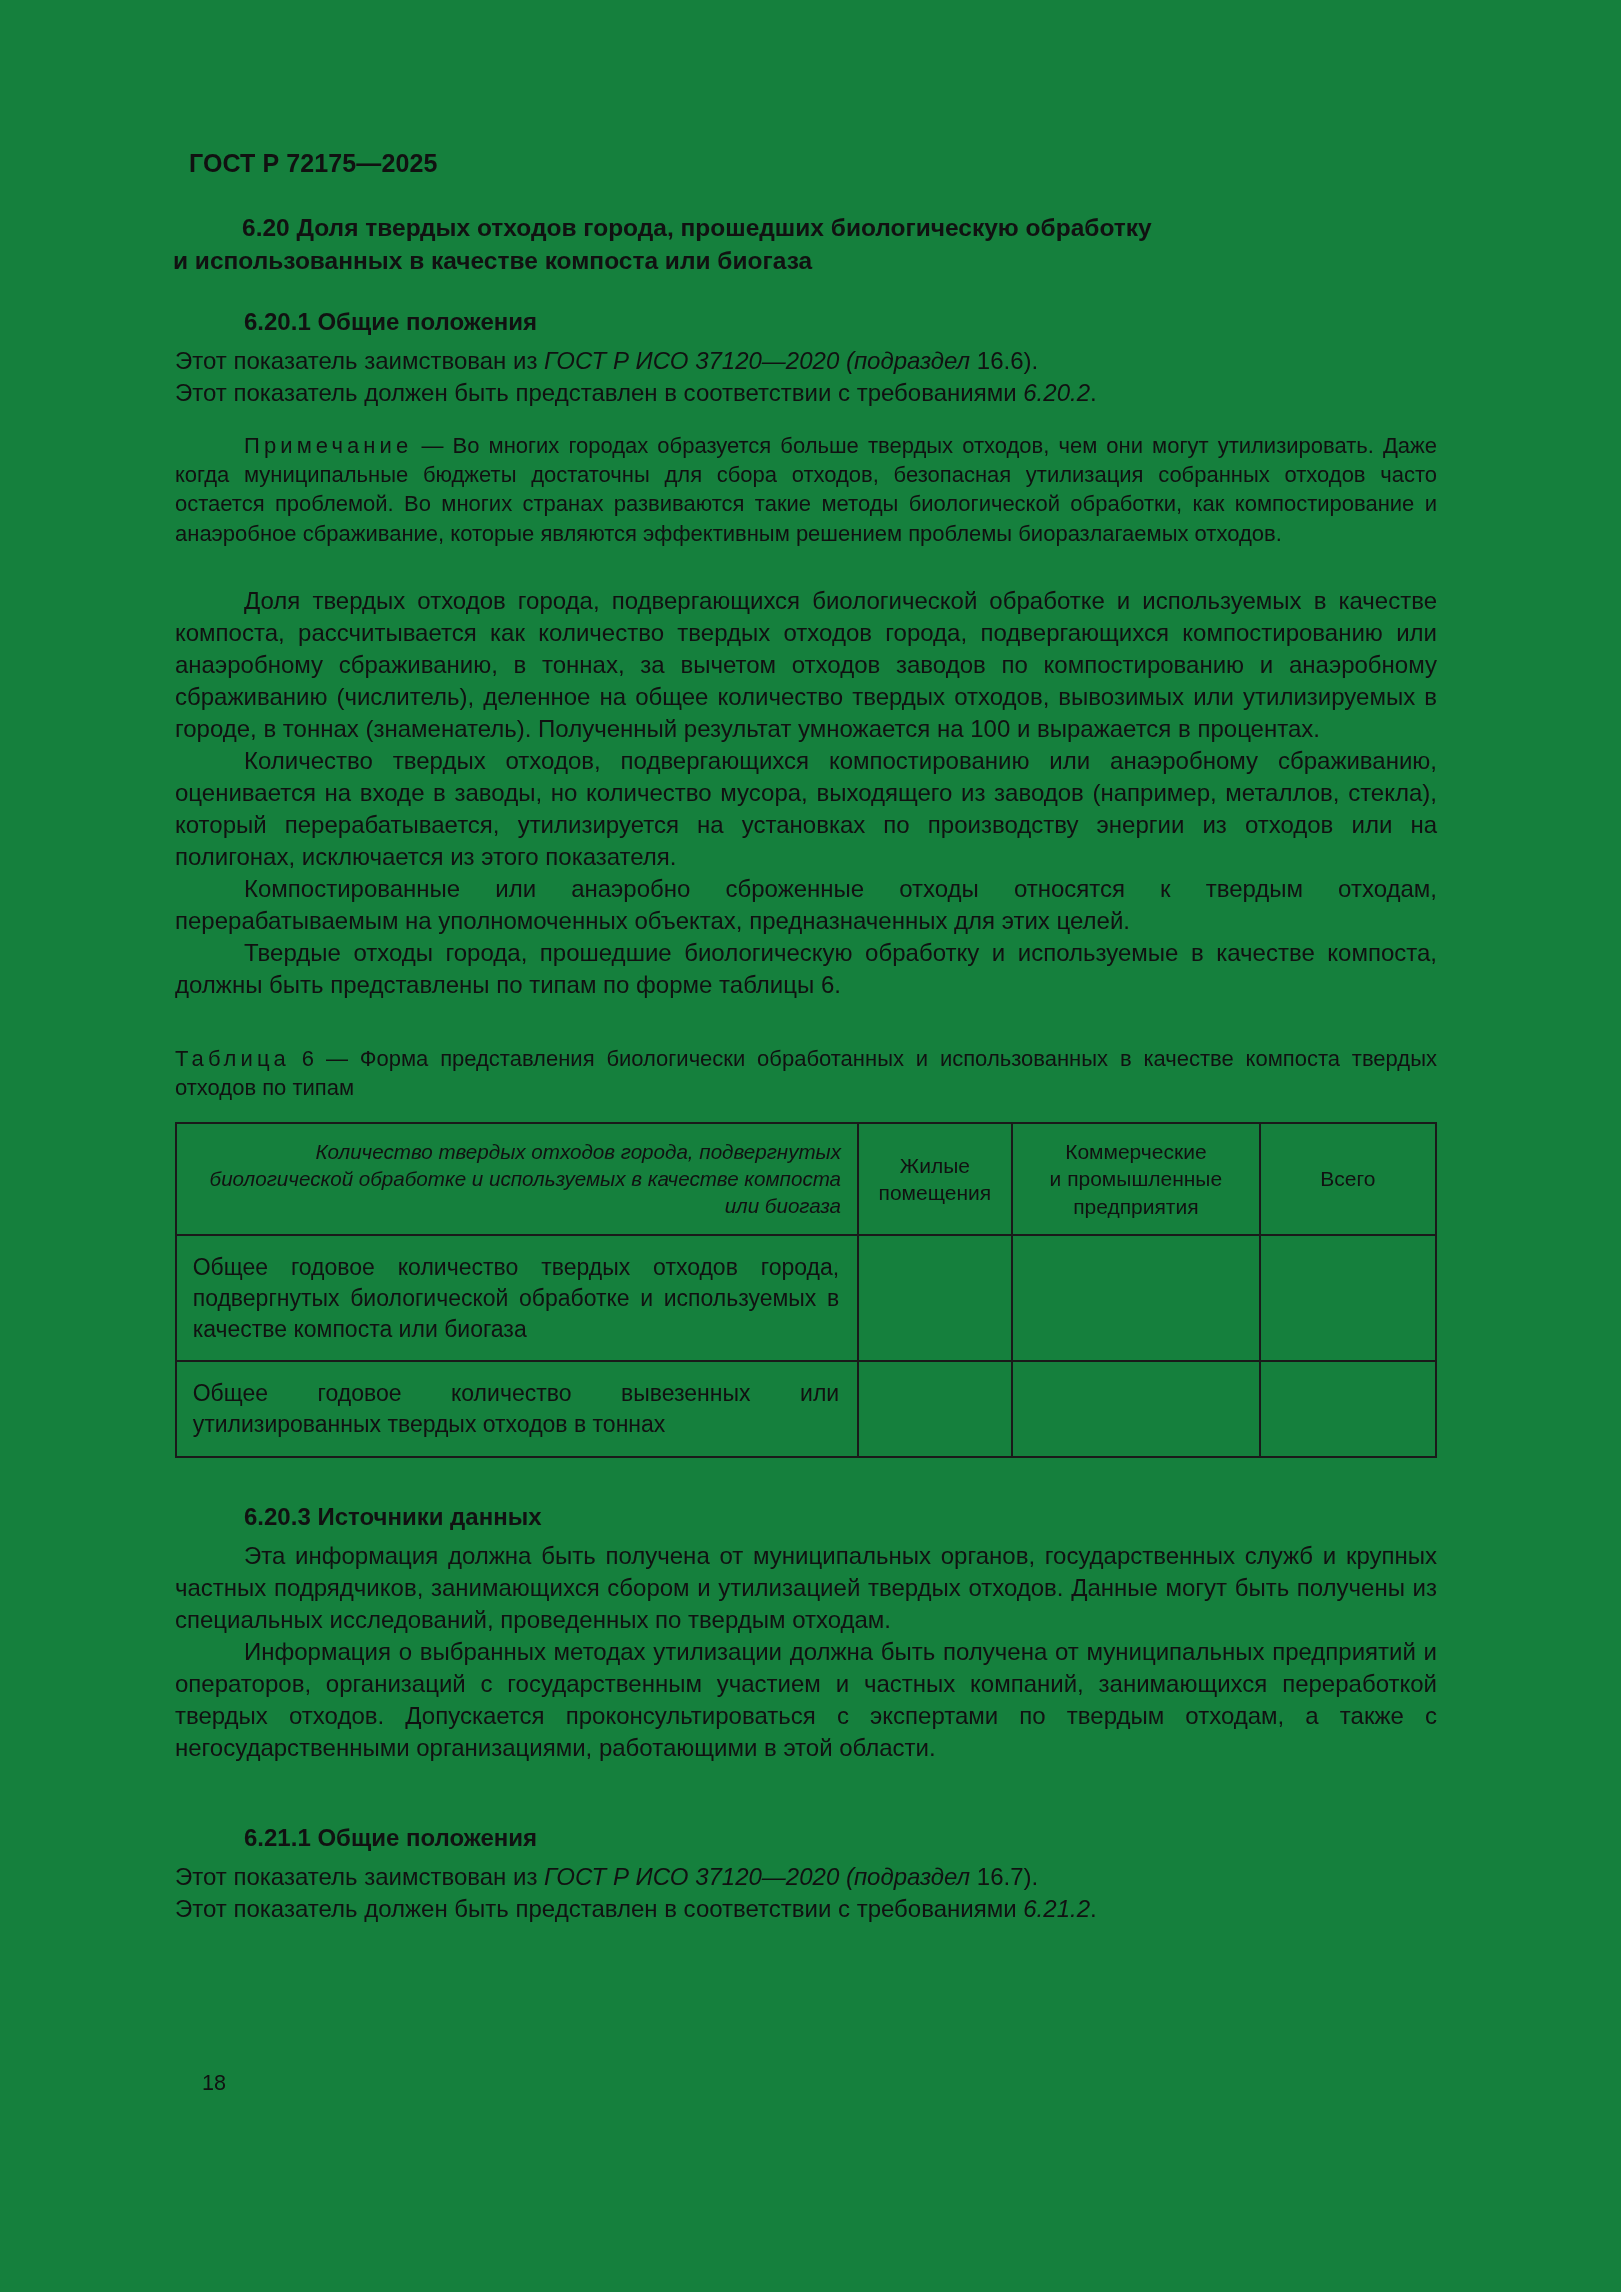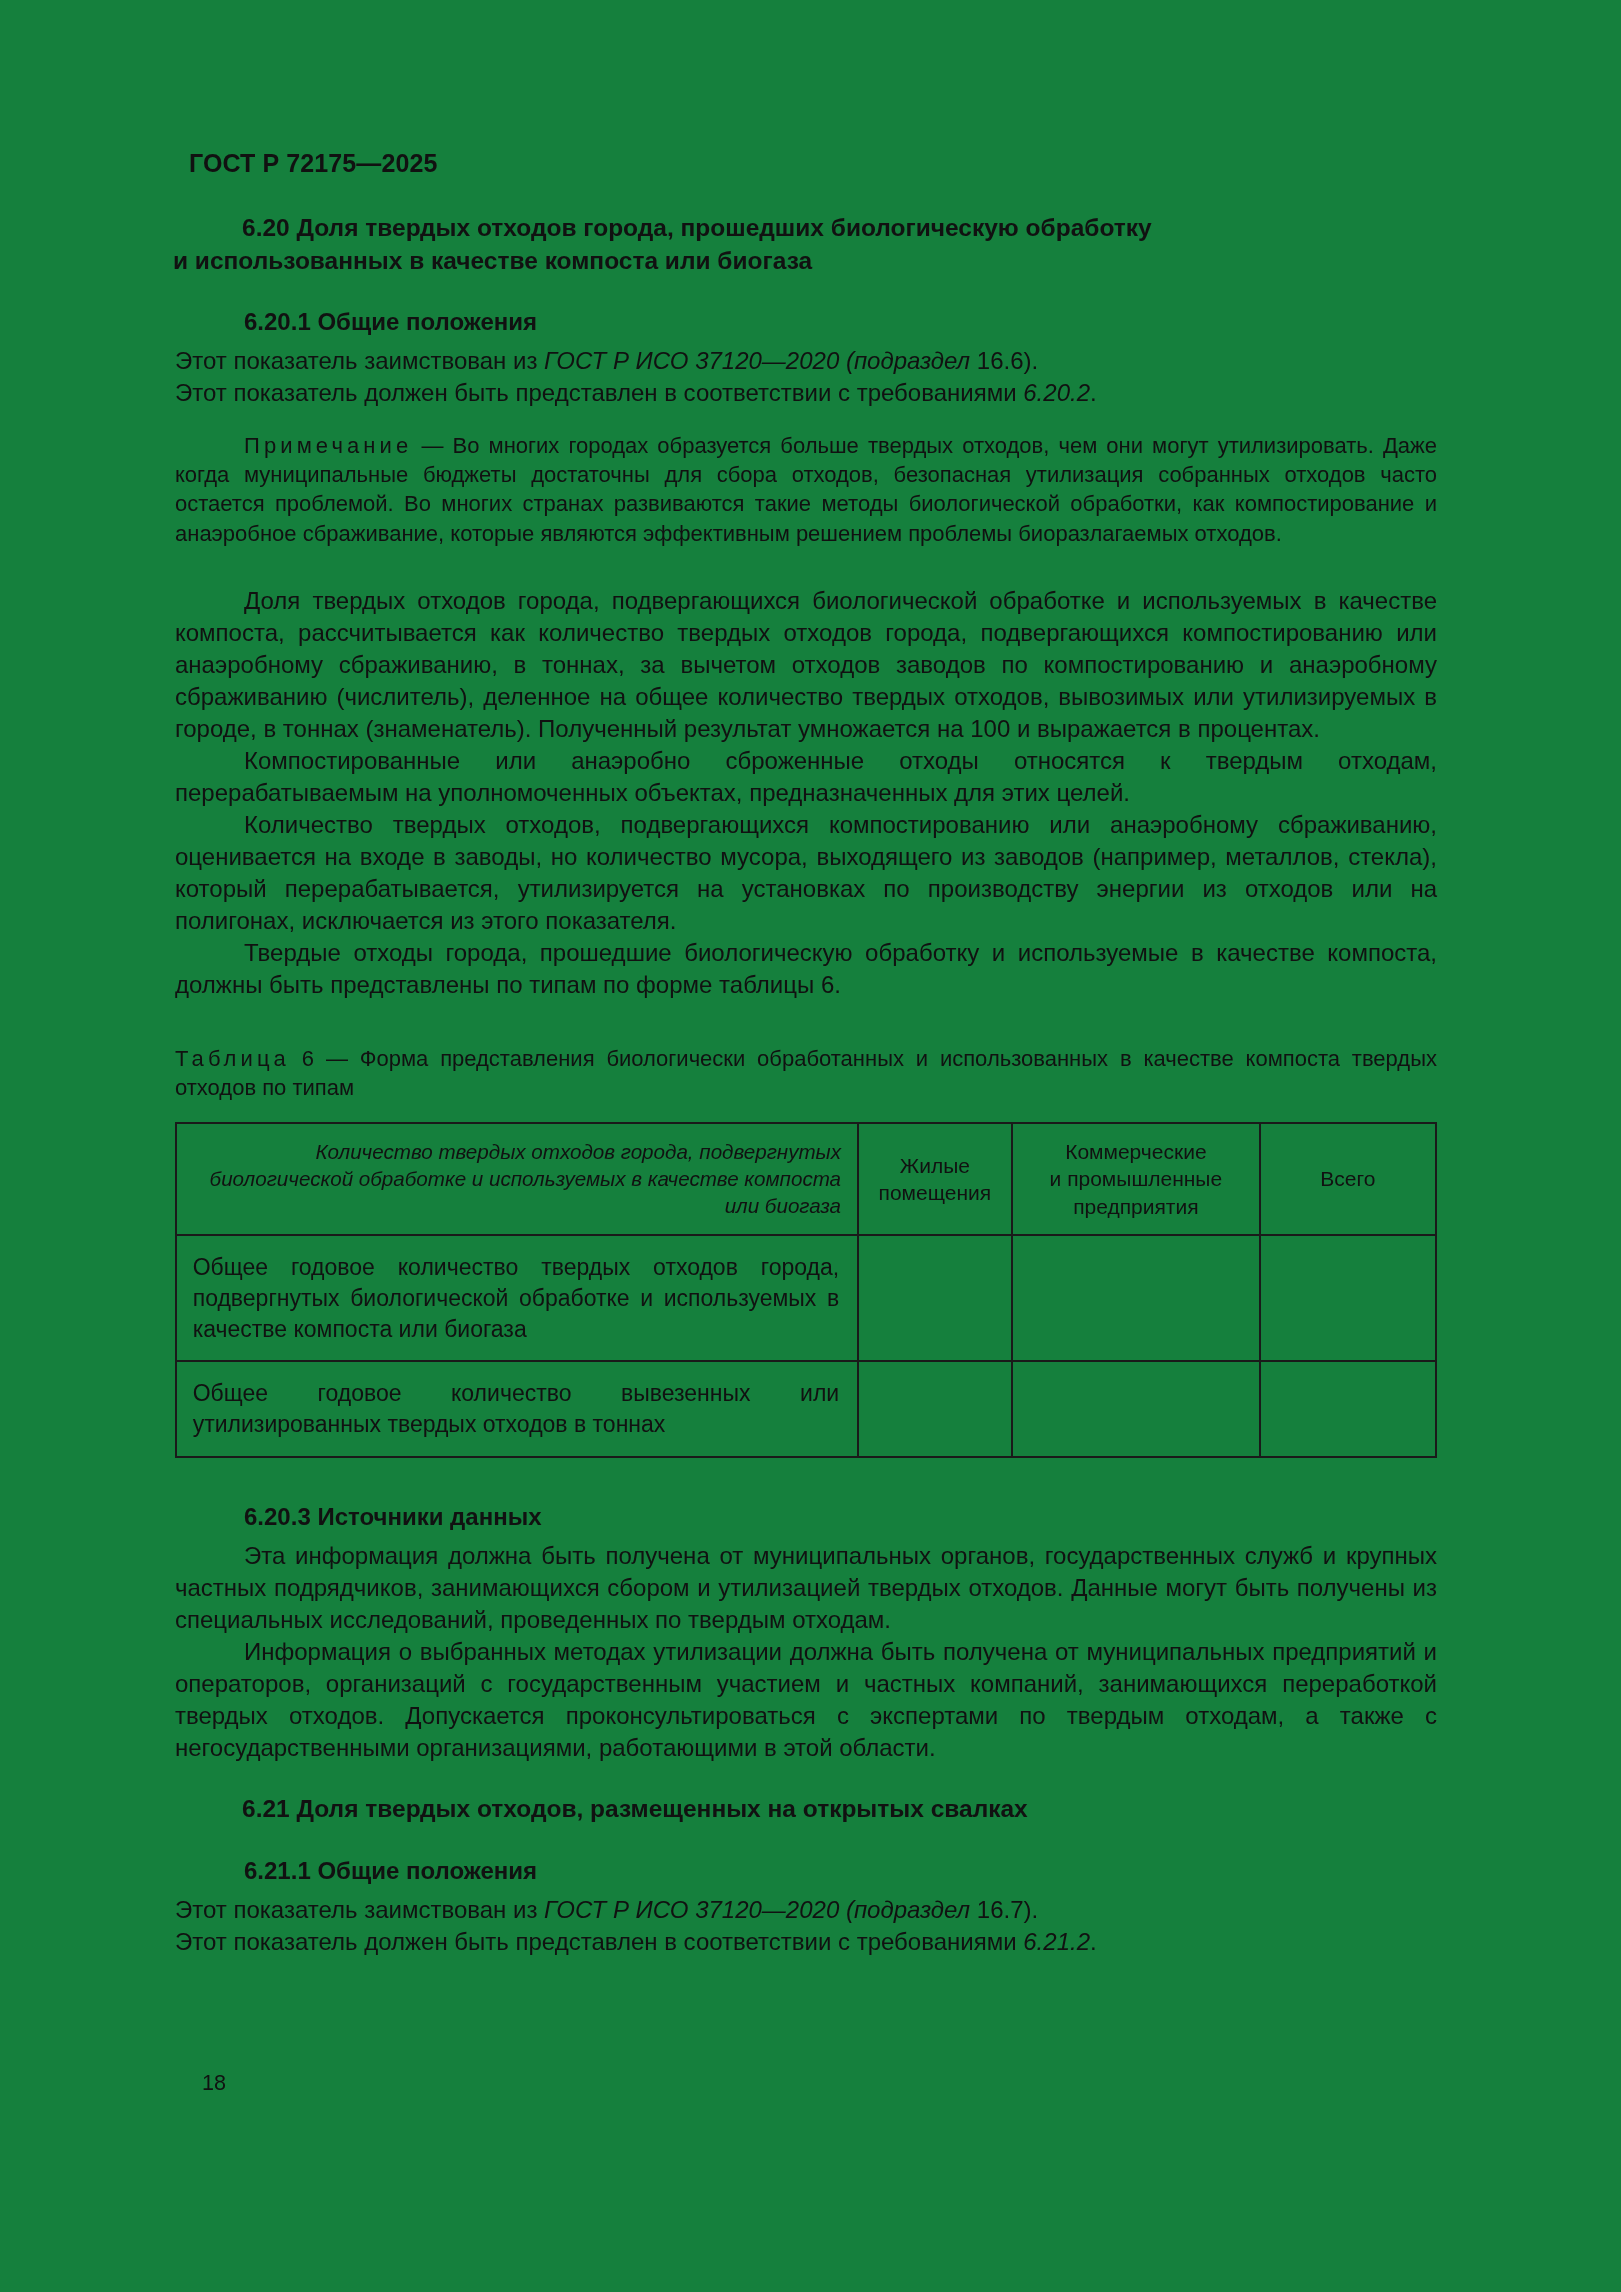--- a/index.html
+++ b/index.html
@@ -170,22 +170,22 @@
 
     <div class="gap-md"></div>
 
     <p class="note"><span class="sp">Примечание</span><span>  — </span><span>Во многих городах образуется больше твердых отходов, чем они могут утилизировать. Даже когда муниципальные бюджеты достаточны для сбора отходов, безопасная утилизация собранных отходов часто остается проблемой. Во многих странах развиваются такие методы биологической обработки, как компостирование и анаэробное сбраживание, которые являются эффективным решением проблемы биоразлагаемых отходов.</span></p>
 
     <div class="gap-lg"></div>
 
     <div class="gap-xs"></div>
 
     <p class="p indent">Доля твердых отходов города, подвергающихся биологической обработке и используемых в качестве компоста, рассчитывается как количество твердых отходов города, подвергающихся компостированию или анаэробному сбраживанию, в тоннах, за вычетом отходов заводов по компостированию и анаэробному сбраживанию (числитель), деленное на общее количество твердых отходов, вывозимых или утилизируемых в городе, в тоннах (знаменатель). Полученный результат умножается на 100 и выражается в процентах.</p>
+    <p class="p indent">Количество твердых отходов, подвергающихся компостированию или анаэробному сбраживанию, оценивается на входе в заводы, но количество мусора, выходящего из заводов (например, металлов, стекла), который перерабатывается, утилизируется на установках по производству энергии из отходов или на полигонах, исключается из этого показателя.</p>
     <p class="p indent">Компостированные или анаэробно сброженные отходы относятся к твердым отходам, перерабатываемым на уполномоченных объектах, предназначенных для этих целей.</p>
-    <p class="p indent">Количество твердых отходов, подвергающихся компостированию или анаэробному сбраживанию, оценивается на входе в заводы, но количество мусора, выходящего из заводов (например, металлов, стекла), который перерабатывается, утилизируется на установках по производству энергии из отходов или на полигонах, исключается из этого показателя.</p>
     <p class="p indent">Твердые отходы города, прошедшие биологическую обработку и используемые в качестве компоста, должны быть представлены по типам по форме таблицы 6.</p>
 
     <div class="gap-xl"></div>
 
     <p class="table-caption"><span class="sp">Таблица</span><span>  6 </span><span>— Форма представления биологически обработанных и использованных в качестве компоста твердых отходов по типам</span></p>
 
     <table class="form-table">
       <thead>
         <tr>
           <th class="col-desc tw-desc">
@@ -224,21 +224,20 @@
     <div class="gap-xl"></div>
 
     <p class="h-sub">6.20.3  Источники данных</p>
     <div class="gap-xs"></div>
 
     <p class="p indent">Эта информация должна быть получена от муниципальных органов, государственных служб и крупных частных подрядчиков, занимающихся сбором и утилизацией твердых отходов. Данные могут быть получены из специальных исследований, проведенных по твердым отходам.</p>
     <p class="p indent">Информация о выбранных методах утилизации должна быть получена от муниципальных предприятий и операторов, организаций с государственным участием и частных компаний, занимающихся переработкой твердых отходов. Допускается проконсультироваться с экспертами по твердым отходам, а также с негосударственными организациями, работающими в этой области.</p>
 
     <div class="gap-lg"></div>
 
-    <p class="h-main">6.21  Доля твердых отходов, размещенных на открытых свалках</p>
 
     <div class="gap-lg"></div>
 
     <p class="h-sub">6.21.1  Общие положения</p>
     <div class="gap-xs"></div>
 
     <p class="p noindent"><span>Этот показатель заимствован из </span><i>ГОСТ Р ИСО 37120—2020 (подраздел</i><span> 16.7).</span></p>
 
     <p class="p noindent"><span>Этот показатель должен быть представлен в соответствии с требованиями </span><i>6.21.2</i><span>.</span></p>
 

